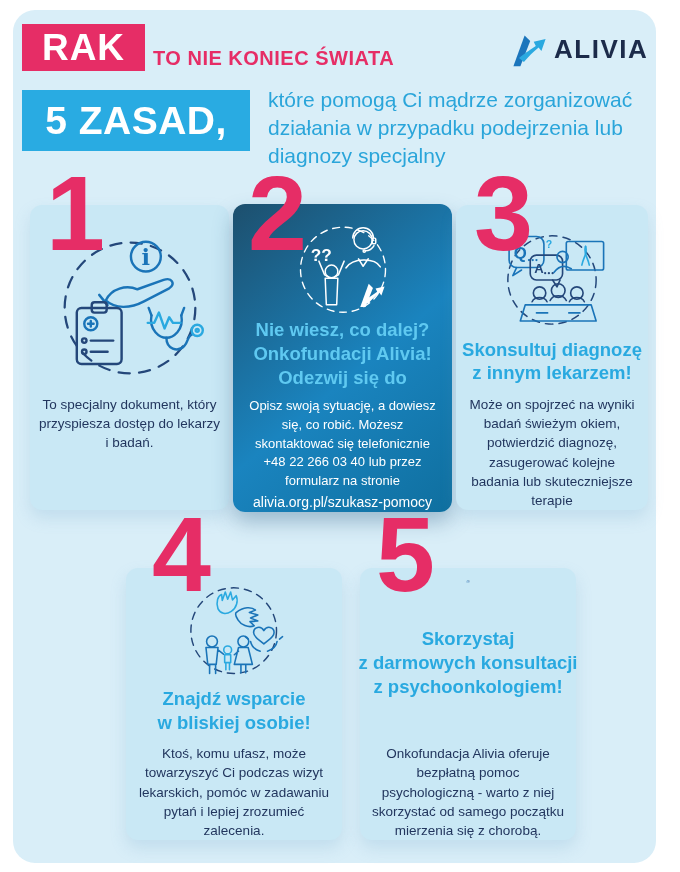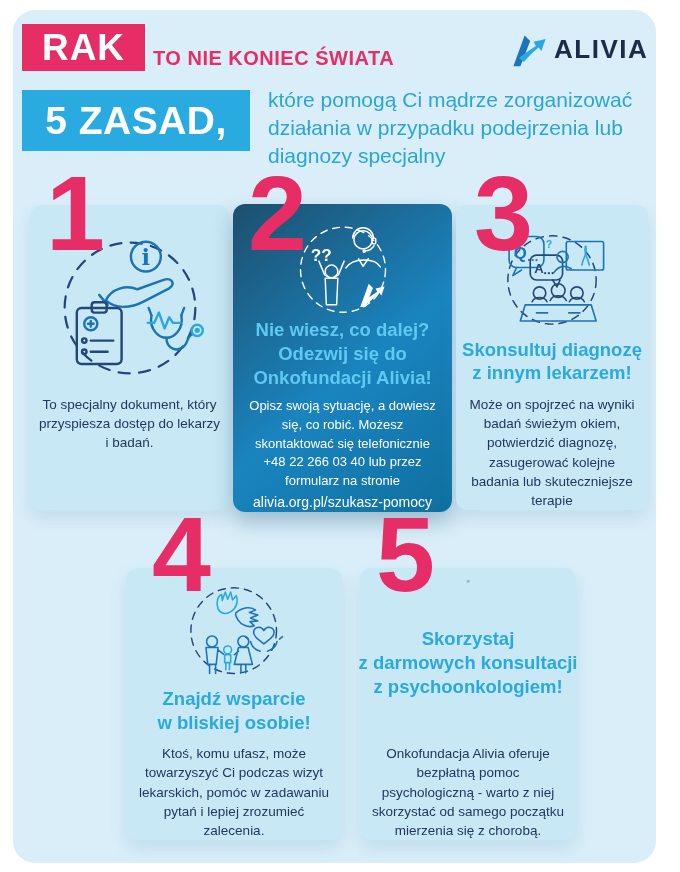--- a/index.html
+++ b/index.html
@@ -137,22 +137,22 @@
         <path d="M122,78 l8,13 9,-13"></path>
       </g>
       <text x="57" y="82" font-size="30" font-weight="bold" fill="#ffffff" text-anchor="middle">??</text>
       <g transform="translate(114,116) scale(0.92)">
         <polygon points="12,50 28,6 36,14 22,50" fill="#ffffff"></polygon>
         <path d="M20,38 C30,30 37,26 44,21 L41,15 L58,11 L52,28 L48,23 C41,29 33,36 27,44 Z" fill="#ffffff"></path>
       </g>
     </svg>
     <h2 class="title">
       <span>Nie wiesz, co dalej?</span>
+      <span>Onkofundacji Alivia!</span>
       <span>Odezwij się do</span>
-      <span>Onkofundacji Alivia!</span>
     </h2>
     <p class="body"><span>Opisz swoją sytuację, a dowiesz się, co robić. Możesz skontaktować się telefonicznie </span><b>+48 22 266 03 40</b><span> lub przez formularz na stronie</span><b class="blk">alivia.org.pl/szukasz-pomocy</b></p>
   </section>
 
   <section class="card c3">
     <svg class="icon" width="178" height="152" viewBox="0 0 190 162">
       <g fill="none" stroke-linecap="round" stroke-linejoin="round" stroke-width="2.6">
         <circle cx="95" cy="82" r="71" stroke="#24477a" stroke-dasharray="12 10" stroke-width="2.4"></circle>
         <g stroke="#1a74b8">
           <rect x="26" y="12" width="56" height="50" rx="12"></rect>

